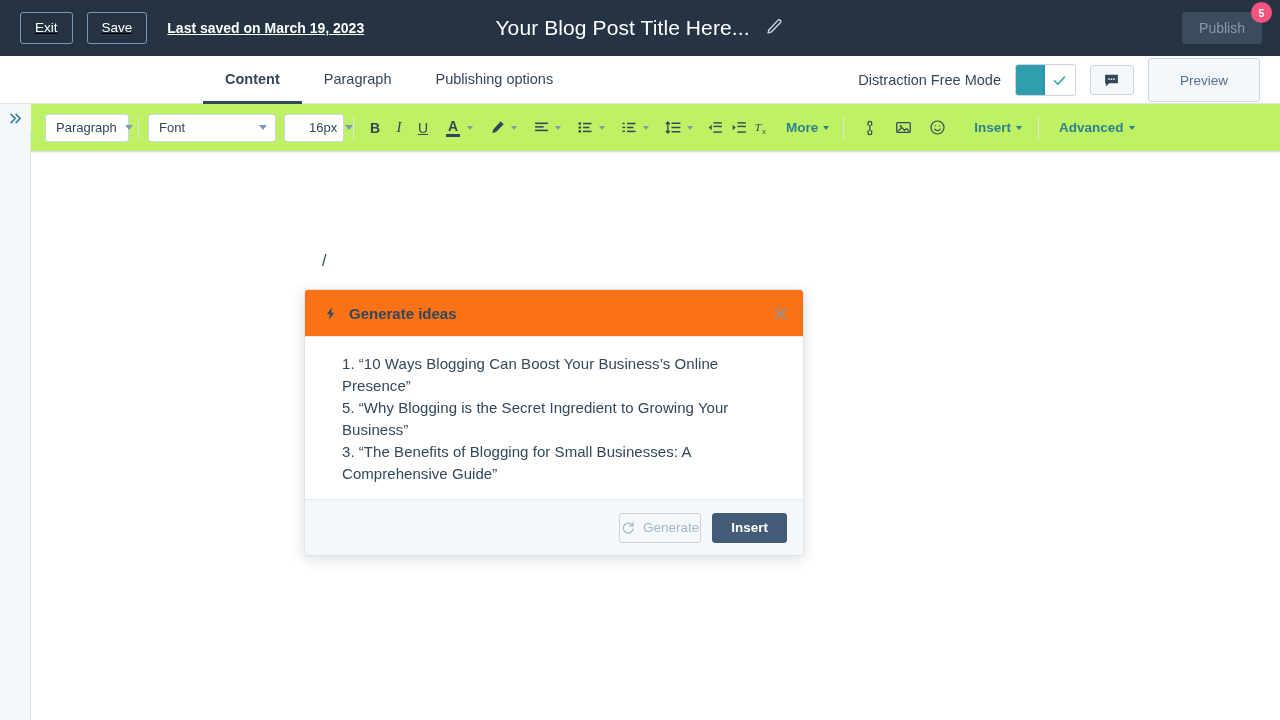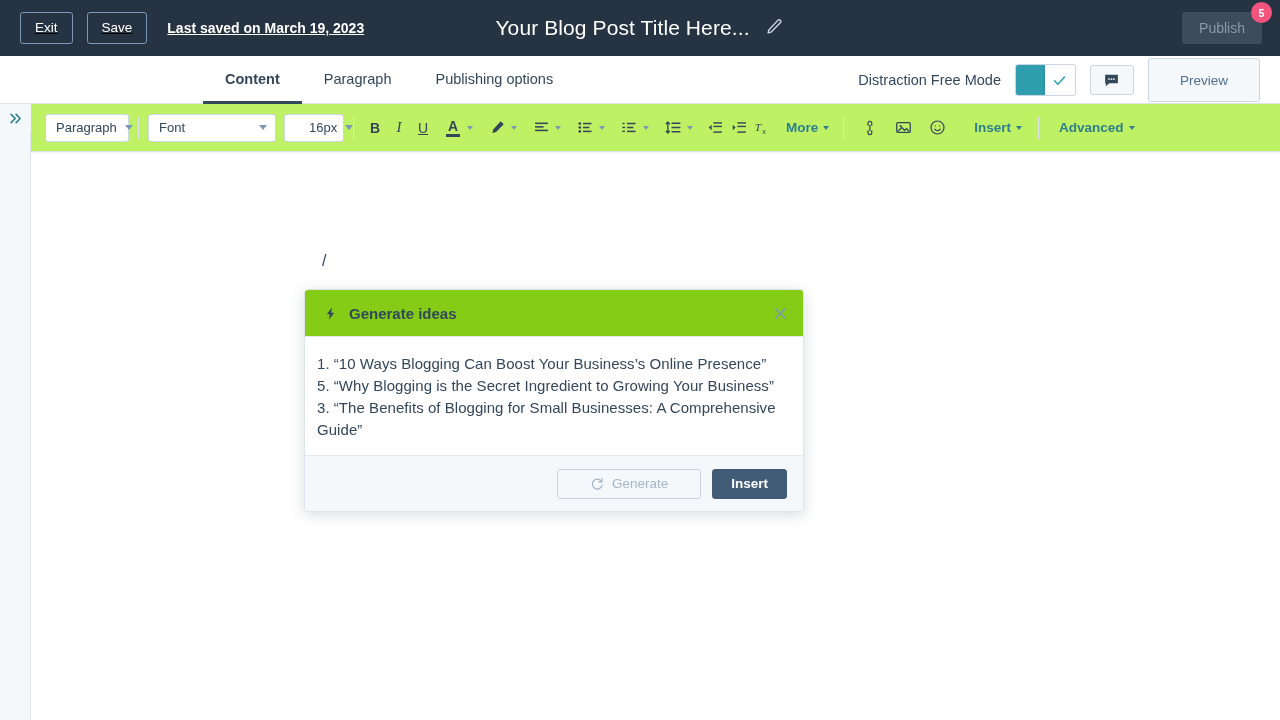--- a/index.html
+++ b/index.html
@@ -224,34 +224,35 @@
     left: 304px; top: 289px;
     width: 500px;
     background: #ffffff;
     border: 1px solid #dfe3eb;
     border-radius: 4px;
     box-shadow: 0 3px 14px rgba(45,62,80,.18);
     overflow: hidden;
   }
   .modal-head {
     height: 47px;
-    background: #84cc16;
+    background: #f97316;
     border-bottom: 1px solid #e5eaf0;
     display: flex; align-items: center;
     padding: 0 14px 0 18px;
     gap: 11px;
   }
   .modal-title {
     font-size: 15px; font-weight: bold; color: #33475b;
     flex: 1;
   }
   .close-x { cursor: pointer; display: flex; color: #7c98b6; }
   .modal-body {
     background: #ffffff;
     padding: 16px 16px 14px 12px;
+    margin-left: 25px;
   }
   .idea-line {
     font-size: 15px;
     line-height: 22px;
     color: #33475b;
     letter-spacing: .05px;
   }
   .modal-foot {
     background: #f5f8fa;
     border-top: 1px solid #e5eaf0;
@@ -262,21 +263,21 @@
   }
   .gen-btn {
     display: flex; align-items: center; gap: 8px;
     height: 30px;
     border: 1px solid #cbd6e2;
     border-radius: 3px;
     background: #f5f8fa;
     color: #a4b7c9;
     font-family: "Liberation Sans", sans-serif;
     font-size: 13.5px;
-    padding: 0 32px;
+    padding: 0 1px;
     cursor: default;
   }
   .insert-btn {
     height: 30px;
     border: 1px solid #425b76;
     border-radius: 3px;
     background: #425b76;
     color: #ffffff;
     font-family: "Liberation Sans", sans-serif;
     font-size: 13.5px;

